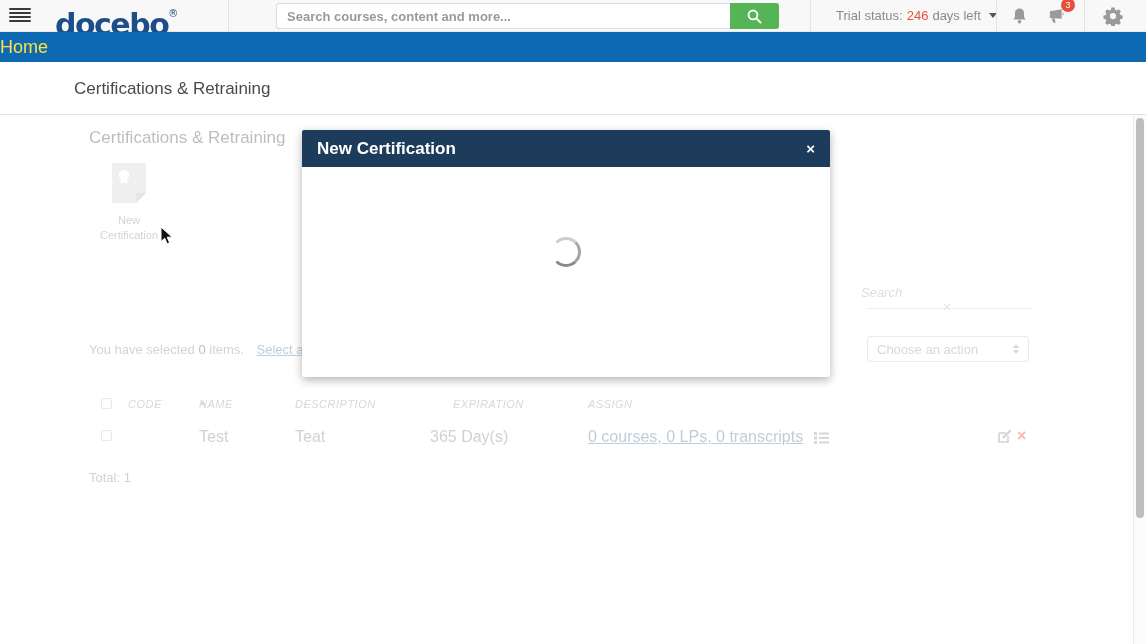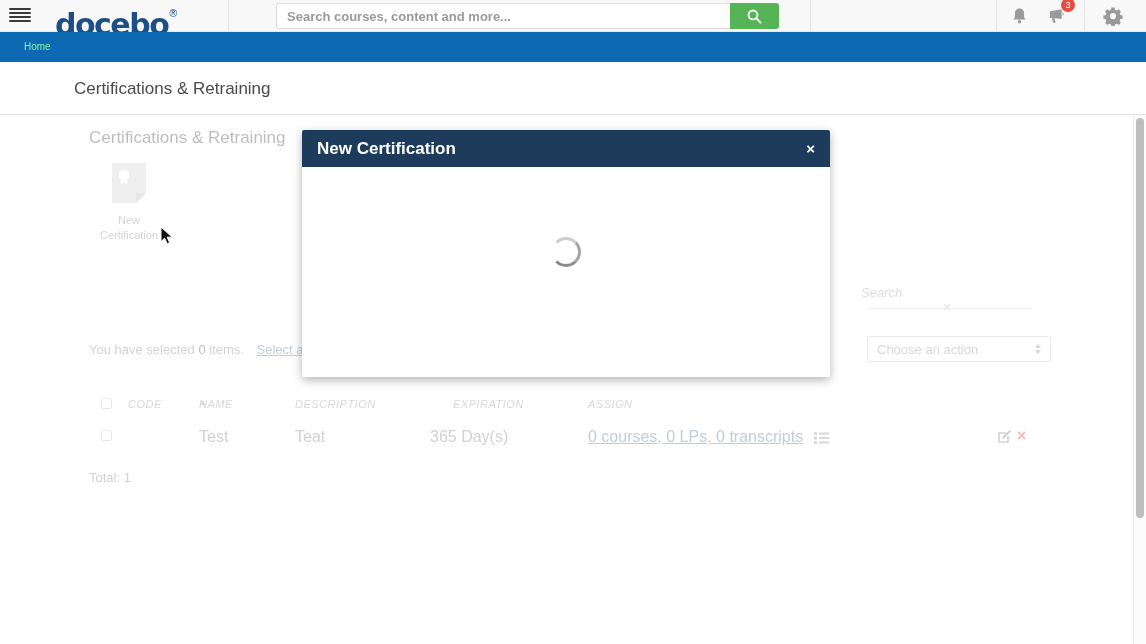--- a/index.html
+++ b/index.html
@@ -19,39 +19,39 @@
   .search-input::placeholder { color:#9a9a9a; }
   .search-btn { width:49px; height:26px; background:#55b455; border:none; border-radius:0 3px 3px 0; display:flex; align-items:center; justify-content:center; cursor:pointer; }
   .trial { position:absolute; left:836px; top:0; height:31px; display:flex; align-items:center; gap:4px; font-size:13px; color:#8a8a8a; cursor:pointer; }
   .trial .days { color:#e2553f; }
   .caret-down { width:0; height:0; border-left:4px solid transparent; border-right:4px solid transparent; border-top:5px solid #555; margin-left:4px; }
   .icon-btn { position:absolute; top:4px; width:24px; height:24px; display:flex; align-items:center; justify-content:center; cursor:pointer; }
   .badge { position:absolute; top:-6px; right:-7px; min-width:14px; height:14px; border-radius:7px; background:#e74c3c; color:#fff; font-size:9px; line-height:14px; text-align:center; padding:0 3px; }
 
   
   .breadcrumb { position:absolute; left:0; top:32px; width:1146px; height:30px; background:#0c69b2; z-index:30; }
-  .breadcrumb .home { position:absolute; left:24px; top:0; line-height:30px; font-size:10px; color:#86efac; cursor:pointer; }
+  .breadcrumb .home { position:absolute; left:0; top:0; line-height:30px; font-size:18px; color:#fde047; cursor:pointer; }
 
   
   .titlebar { position:absolute; left:0; top:62px; width:1146px; height:53px; background:#fff; border-bottom:1px solid #e2e2e2; z-index:25; }
   .titlebar .title { position:absolute; left:74px; top:17px; font-size:17px; color:#4a4a4a; }
 
   
   .content { position:absolute; left:0; top:115px; width:1133px; height:529px; background:#fff; opacity:0.38; z-index:1; }
   .content h2 { position:absolute; left:89px; top:13px; font-size:17px; font-weight:400; color:#555; }
   .newcert { position:absolute; left:89px; top:48px; width:80px; text-align:center; cursor:pointer; }
   .newcert .lbl { margin-top:6px; font-size:11px; line-height:1.35; color:#8e8e8e; }
   .mini-search { position:absolute; left:867px; top:170px; width:166px; height:24px; display:flex; align-items:center; border-bottom:1px solid #ddd;flex-direction:column; }
   .mini-search input { flex:1; border:none; outline:none; font-size:13px; font-style:italic; color:#777; background:transparent; font-family:"Liberation Sans", sans-serif; }
   .mini-search input::placeholder { color:#aaa; font-style:italic; }
   .mini-search .clear { font-size:14px; color:#b5b5b5; margin-right:6px; cursor:pointer; line-height:1; }
   .sel-line { position:absolute; left:89px; top:227px; font-size:13px; color:#8d8d8d; white-space:nowrap; }
   .sel-line .cnt { color:#555; }
   .sel-line a { color:#55809f; text-decoration:underline; margin-left:9px; cursor:pointer; }
-  .action-select { position:absolute; left:867px; top:221px; width:184px; height:26px; border:1px solid #c9c9c9; border-radius:3px; background:#fff; display:flex; align-items:center; padding:0 9px; font-size:13px; color:#999; cursor:pointer; }
+  .action-select { position:absolute; left:867px; top:221px; width:162px; height:26px; border:1px solid #c9c9c9; border-radius:3px; background:#fff; display:flex; align-items:center; padding:0 9px; font-size:13px; color:#999; cursor:pointer; }
   .action-select .stack { margin-left:auto; display:flex; flex-direction:column; gap:2px; }
   .tri-up { width:0; height:0; border-left:3.5px solid transparent; border-right:3.5px solid transparent; border-bottom:4px solid #999; }
   .tri-dn { width:0; height:0; border-left:3.5px solid transparent; border-right:3.5px solid transparent; border-top:4px solid #999; }
   .checkbox { position:absolute; width:11px; height:11px; border:1px solid #c4c4c4; border-radius:2px; background:#fff; cursor:pointer; }
   .thead span, .trow span { position:absolute; white-space:nowrap; }
   .thead { position:absolute; left:0; top:283px; width:1133px; height:20px; font-size:11px; letter-spacing:0.5px; color:#999;font-style:italic; }
   .thead .sortable { border-bottom:1px solid #aaa; padding-bottom:1px; cursor:pointer; }
   .trow { position:absolute; left:0; top:313px; width:1133px; height:24px; font-size:16px; color:#888; }
   .trow a { color:#55809f; text-decoration:underline; cursor:pointer; }
   .row-actions { position:absolute; left:997px; top:313px; display:flex; align-items:center; gap:5px; }
@@ -94,20 +94,26 @@
       <button class="search-btn">
         <svg width="17" height="17" viewBox="0 0 18 18">
           <circle cx="7.4" cy="7.4" r="4.7" fill="none" stroke="#fff" stroke-width="2"></circle>
           <line x1="11" y1="11" x2="15.4" y2="15.4" stroke="#fff" stroke-width="2" stroke-linecap="round"></line>
         </svg>
       </button>
     </div>
 
     <div class="vdiv" style="left:810px;"></div>
 
+    <div class="trial">
+      <span>Trial status:</span>
+      <span class="days">246</span>
+      <span>days left</span>
+      <span class="caret-down"></span>
+    </div>
 
     <div class="vdiv" style="left:996px;"></div>
 
     <div class="icon-btn" style="left:1007px;">
       <svg width="19" height="20" viewBox="0 0 20 20">
         <path d="M10 2.2 C7.2 2.2 5.2 4.3 5.2 7 v4.2 L3.5 13.7 h13 L14.8 11.2 V7 c0-2.7-2-4.8-4.8-4.8z" fill="#9a9a9a"></path>
         <circle cx="10" cy="16" r="1.9" fill="#9a9a9a"></circle>
       </svg>
     </div>
 

